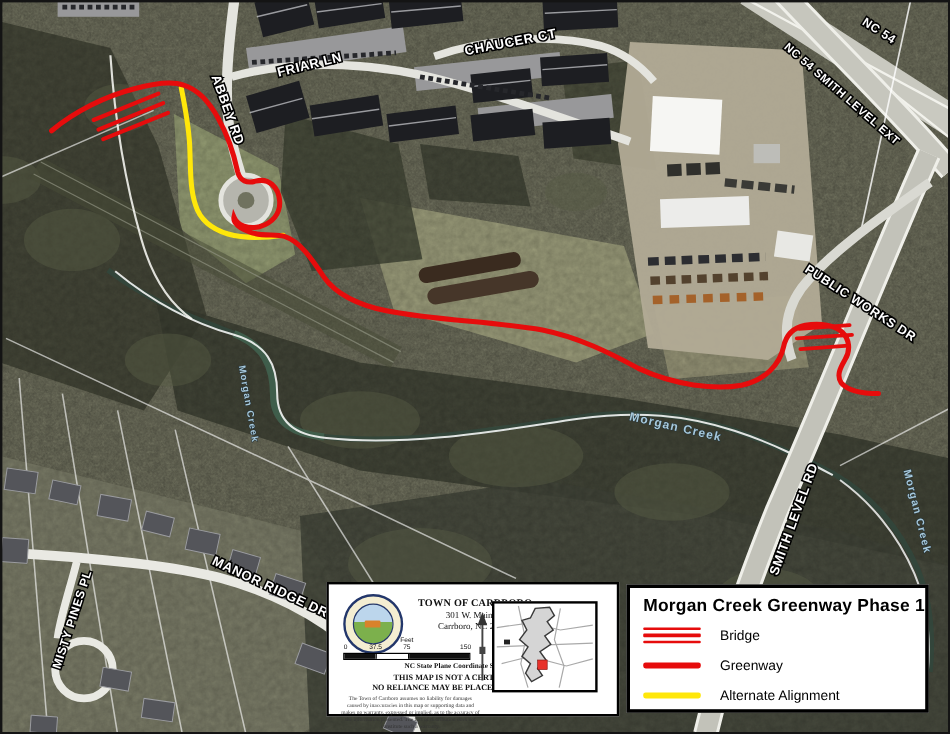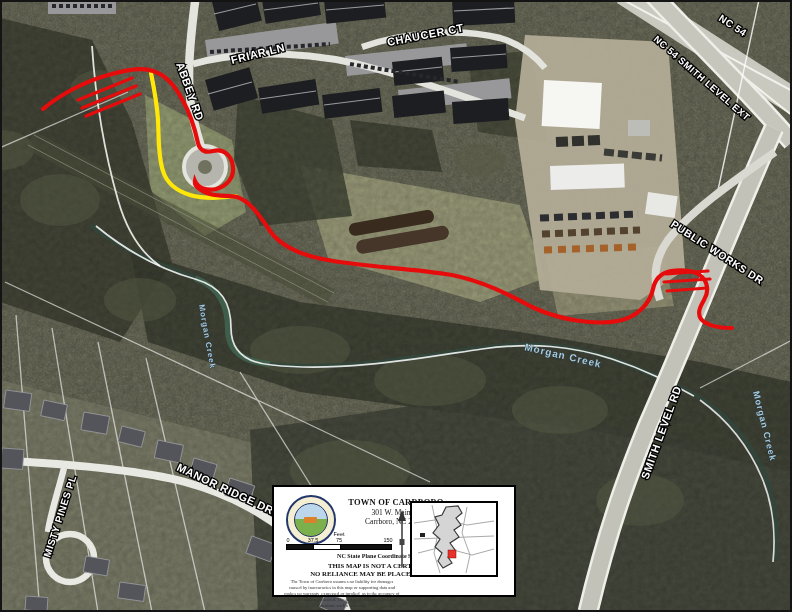--- a/index.html
+++ b/index.html
@@ -300,15 +300,41 @@
         <path d="M55,4 L50,30 L58,52 L54,70"></path>
         <path d="M2,36 L82,33"></path>
       </g>
       <path d="M34,4 L46,3 L50,10 L44,15 L49,22 L42,27 L47,34 L38,40 L43,47 L36,54 L40,60 L31,65
                L26,58 L30,50 L23,44 L28,36 L21,30 L27,22 L23,14 L30,12 Z" fill="#d5d5d5" stroke="#3a3a3a" stroke-width="1.2"></path>
       <rect x="8" y="30" width="5" height="4" fill="#222"></rect>
       <rect x="36" y="47" width="8" height="8" fill="#e8312a" stroke="#7e1410" stroke-width="0.5"></rect>
     </svg>
   </div>
 
+  <div class="legend">
+    <div class="legend-title">Morgan Creek Greenway Phase 1</div>
+
+    <div class="legend-row">
+      <div class="sym">
+        <div class="thin red"></div>
+          <div class="thin red"></div>
+          <div class="thin red"></div>
+      </div>
+      <div class="legend-label">Bridge</div>
+    </div>
+
+    <div class="legend-row">
+      <div class="sym">
+          <div class="bar red"></div>
+        </div>
+      <div class="legend-label">Greenway</div>
+    </div>
+
+    <div class="legend-row">
+      <div class="sym">
+          <div class="bar yellow"></div>
+        </div>
+      <div class="legend-label">Alternate Alignment</div>
+    </div>
+  </div>
 
   <div class="frame"></div>
 </div>
 
 </body></html>

